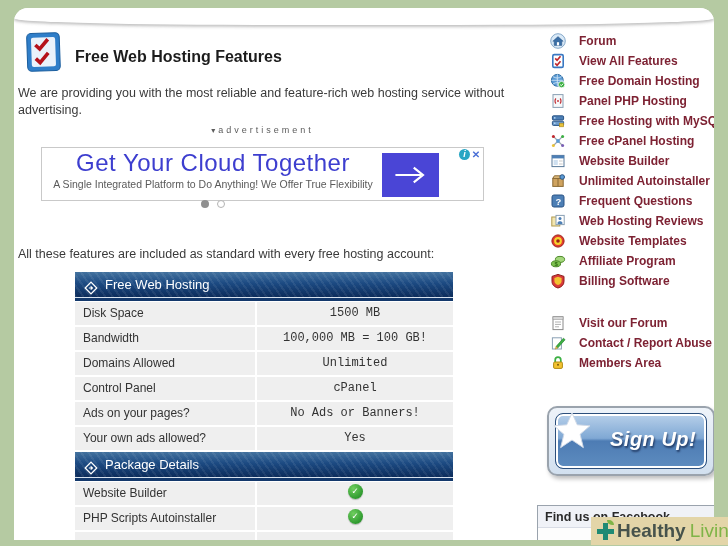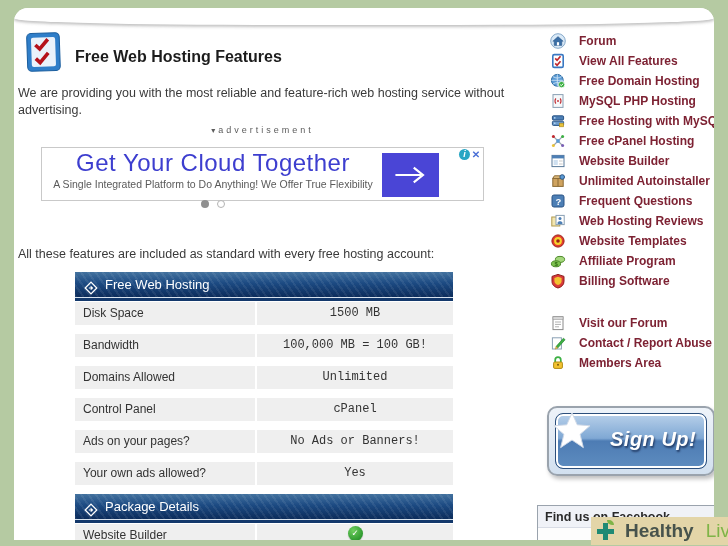--- a/index.html
+++ b/index.html
@@ -48,21 +48,21 @@
   
   .features-line { position:absolute; left:4px; top:239px; width:500px; font-size:12.5px; color:#3a3a3a; }
   .ftable { position:absolute; left:61px; top:264px; width:378px; }
   .sec-head { position:relative; height:26px;
     background:repeating-linear-gradient(55deg, rgba(255,255,255,.07) 0 2px, rgba(255,255,255,0) 2px 6px),
                linear-gradient(180deg,#43729f 0%, #1c4a82 45%, #0c2c5b 100%);
     border-bottom:1px solid #d7e2ee; box-shadow:0 3px 0 #13386b;
     margin-bottom:4px;
     color:#fff; font-size:13px; font-weight:normal; line-height:26px; padding-left:30px; }
   .sec-head .dia { position:absolute; left:9px; top:6px; width:14px; height:14px; }
-  .frow { display:flex; margin-bottom:9px; }
+  .frow { display:flex; margin-bottom:2px; }
   .fl { width:180px; background:#efefef; height:23px; line-height:23px;
     padding-left:8px; font-size:12px; color:#333; }
   .fv { width:196px; margin-left:2px; background:#efefef; height:23px; line-height:23px;
     text-align:center; font-size:12px; color:#333;font-family:Liberation Mono, monospace; }
   .check { display:inline-block; width:15px; height:15px; border-radius:50%;
     background:radial-gradient(circle at 35% 30%, #6fce5e, #2f9a2f 70%, #1c7a1c);
     color:#fff; font-size:10px; line-height:15px; font-weight:bold; text-align:center;
     vertical-align:middle; margin-top:-3px; box-shadow:0 1px 1px rgba(0,0,0,.25); }
   
   .menu { position:absolute; left:532px; }
@@ -82,21 +82,21 @@
   .signup-btn .label { position:absolute; left:54px; top:14px; color:#fff; font-size:20px;
     font-weight:bold; letter-spacing:.5px; text-shadow:1px 2px 2px rgba(10,25,60,.65); }
   .signup-btn .star { position:absolute; left:-3px; top:-3px; width:38px; height:40px; }
   
   .fb { position:absolute; left:523px; top:497px; width:177px; height:35px;
     background:#fdfdfd; border:1px solid #9aa3ad; border-bottom:none; border-right:none; }
   .fb-head { height:22px; background:#f0f2f7; border-bottom:1px solid #d8dce5;
     font-size:12.5px; font-weight:bold; color:#2a2a2a; line-height:22px; padding-left:7px; }
   
   .wm { position:absolute; left:591px; top:517px; width:137px; height:28px;
-    background:#e3d5a8; display:flex; align-items:center; z-index:10;gap:8px; }
+    background:#e3d5a8; display:flex; align-items:center; z-index:10; }
   .wm-cross { position:relative; width:17px; height:17px; margin-left:6px; flex:none; }
   .wm-cross .bar-v { position:absolute; left:6px; top:0; width:5px; height:17px; background:#1f8a74; }
   .wm-cross .bar-h { position:absolute; left:0; top:6px; width:17px; height:5px; background:#1f8a74; }
   .wm-cross .leaf { position:absolute; left:10px; top:-3px; width:7px; height:5px;
     background:#7fb447; border-radius:0 6px 0 6px; }
   .wm-bold { font-size:19px; font-weight:bold; color:#47534c; margin-left:3px; }
   .wm-light { font-size:19px; color:#7fb447; margin-left:4px; }
 </style>
 </head>
 <body>
@@ -213,21 +213,21 @@
         <span class="mil">Free Domain Hosting</span>
       </div>
       <div class="mi">
         <span class="mic">
           <svg viewBox="0 0 16 16">
             <rect x="3" y="1.6" width="10" height="12.8" fill="#f6f8fa" stroke="#8aa0b4"></rect>
             <path d="M6 5.4C4.7 6.4 4.7 9.6 6 10.6M10 5.4c1.3 1 1.3 4.2 0 5.2" stroke="#c0272d" stroke-width="1.2" fill="none"></path>
             <circle cx="8" cy="8" r="0.9" fill="#c0272d"></circle>
           </svg>
         </span>
-        <span class="mil">MySQL PHP Hosting</span>
+        <span class="mil">Panel PHP Hosting</span>
       </div>
       <div class="mi">
         <span class="mic">
           <svg viewBox="0 0 16 16">
             <rect x="2.4" y="2.8" width="11.2" height="4.2" rx="1" fill="#4d7fb5" stroke="#2b5586"></rect>
             <rect x="2.4" y="8.2" width="11.2" height="4.2" rx="1" fill="#6f9ccb" stroke="#2b5586"></rect>
             <circle cx="4.8" cy="4.9" r="0.8" fill="#bfe0ff"></circle>
             <circle cx="4.8" cy="10.3" r="0.8" fill="#bfe0ff"></circle>
             <rect x="9.4" y="10.2" width="4.2" height="3.6" fill="#e8c23a" stroke="#a8871d" stroke-width="0.6"></rect>
           </svg>

